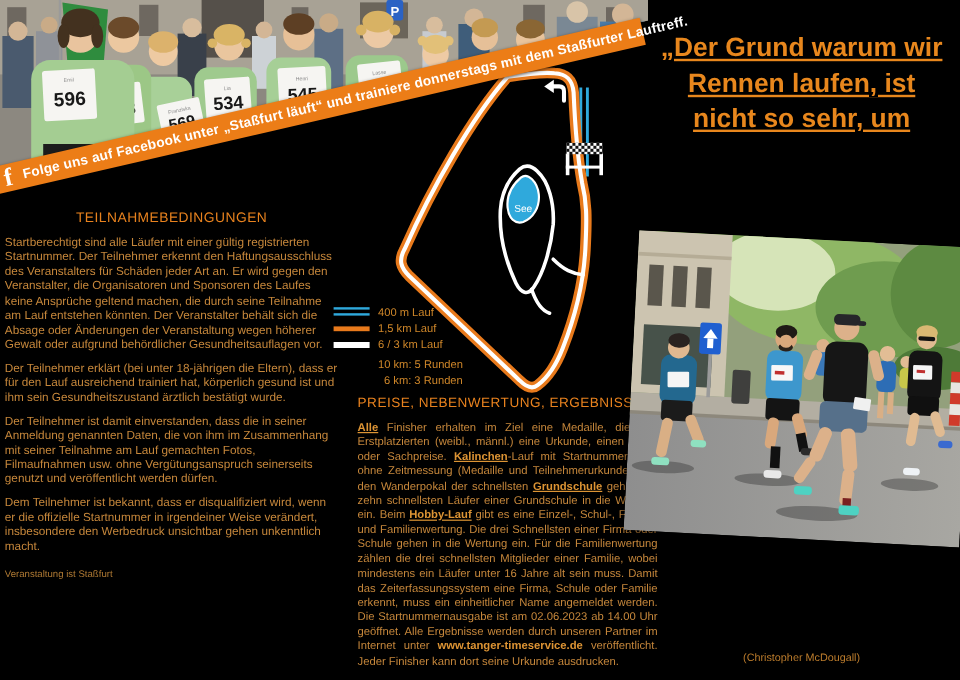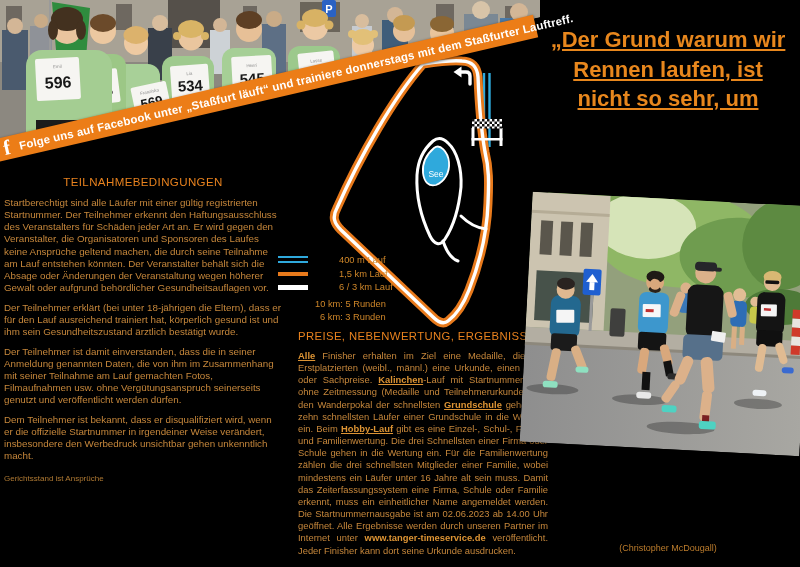--- a/index.html
+++ b/index.html
@@ -18,21 +18,21 @@
                    font-family:"Liberation Serif",serif;transform:translateY(-1px);}
   .fb-banner .bn-text{color:#fff;font-weight:bold;font-size:11.4px;white-space:nowrap;letter-spacing:.2px;}
   
   .terms{position:absolute;left:4px;top:176px;width:278px;}
   .col-heading{color:#e8821e;font-size:11.5px;letter-spacing:.4px;text-align:center;margin:0 0 9px 0;font-weight:normal;}
   .terms p{margin:0 0 7.5px 0;font-size:9.8px;line-height:12.15px;color:#c6873b;}
   .legal-footer{font-size:8px;color:#b07a33;margin-top:11px;}
   
   .map-svg{position:absolute;left:278px;top:44px;z-index:2;}
   .legend{position:absolute;left:278px;top:253px;z-index:3;font-size:9.3px;color:#ce8629;}
-  .legend-row{display:flex;align-items:center;height:13.8px;gap:24px;}
+  .legend-row{display:flex;align-items:center;height:13.8px;}
   .sw{width:30px;margin-right:7px;flex:0 0 30px;}
   .sw-blue{height:7px;border-top:2.4px solid #2fa9dc;border-bottom:2.4px solid #2fa9dc;box-sizing:border-box;}
   .sw-orange{height:4.2px;background:#e87a1c;}
   .sw-white{height:4.2px;background:#fff;}
   .laps{margin:4px 0 0 37px;line-height:12.3px;}
   .laps div:nth-child(2){text-indent:5px;}
   
   .prizes{position:absolute;left:298px;top:330px;width:250px;}
   .prizes .col-heading{text-align:left;white-space:nowrap;font-size:11.3px;margin-bottom:8px;}
   .prizes-body{font-size:9.4px;line-height:12.15px;color:#c6873b;text-align:justify;}
@@ -192,21 +192,21 @@
     <span class="fb-f">f</span>
     <span class="bn-text">Folge uns auf Facebook unter „Staßfurt läuft“ und trainiere donnerstags mit dem Staßfurter Lauftreff.</span>
   </div>
 
   <div class="terms">
     <h2 class="col-heading">TEILNAHMEBEDINGUNGEN</h2>
     <p>Startberechtigt sind alle Läufer mit einer gültig registrierten Startnummer. Der Teilnehmer erkennt den Haftungsausschluss des Veranstalters für Schäden jeder Art an. Er wird gegen den Veranstalter, die Organisatoren und Sponsoren des Laufes keine Ansprüche geltend machen, die durch seine Teilnahme am Lauf entstehen könnten. Der Veranstalter behält sich die Absage oder Änderungen der Veranstaltung wegen höherer Gewalt oder aufgrund behördlicher Gesundheitsauflagen vor.</p>
     <p>Der Teilnehmer erklärt (bei unter 18-jährigen die Eltern), dass er für den Lauf ausreichend trainiert hat, körperlich gesund ist und ihm sein Gesundheitszustand ärztlich bestätigt wurde.</p>
     <p>Der Teilnehmer ist damit einverstanden, dass die in seiner Anmeldung genannten Daten, die von ihm im Zusammenhang mit seiner Teilnahme am Lauf gemachten Fotos, Filmaufnahmen usw. ohne Vergütungsanspruch seinerseits genutzt und veröffentlicht werden dürfen.</p>
     <p>Dem Teilnehmer ist bekannt, dass er disqualifiziert wird, wenn er die offizielle Startnummer in irgendeiner Weise verändert, insbesondere den Werbedruck unsichtbar gehen unkenntlich macht.</p>
-    <div class="legal-footer">Gerichtsstand ist Ansprüche</div>
+    <div class="legal-footer">Veranstaltung ist Staßfurt</div>
   </div>
 
   <svg class="map-svg" width="270" height="290" viewBox="278 44 270 290">
     <defs>
       <pattern id="chk" x="472" y="119" width="5" height="5" patternUnits="userSpaceOnUse">
         <rect width="5" height="5" fill="#fff"></rect>
         <rect width="2.5" height="2.5" fill="#111"></rect>
         <rect x="2.5" y="2.5" width="2.5" height="2.5" fill="#111"></rect>
       </pattern>
     </defs>

